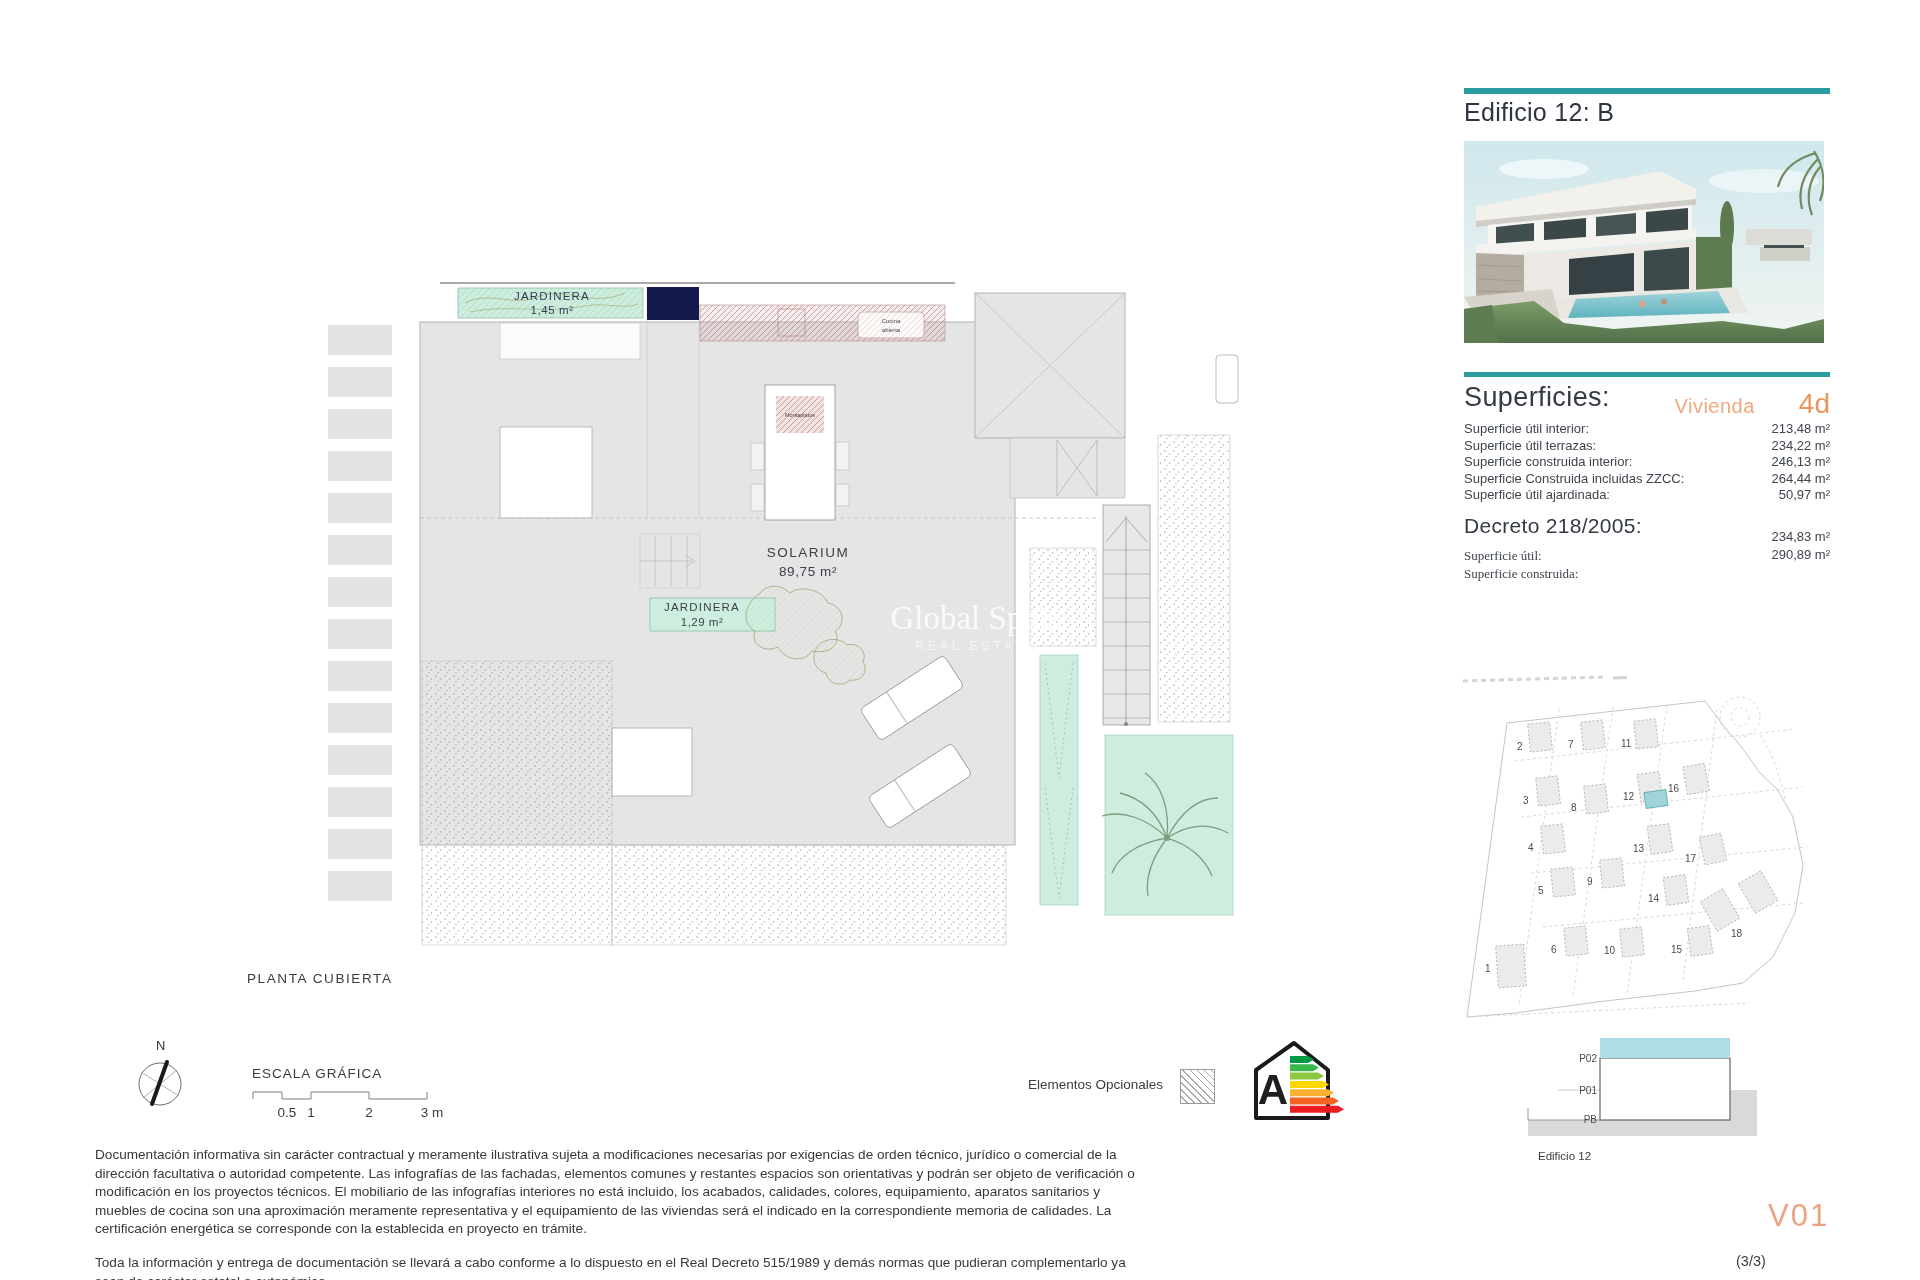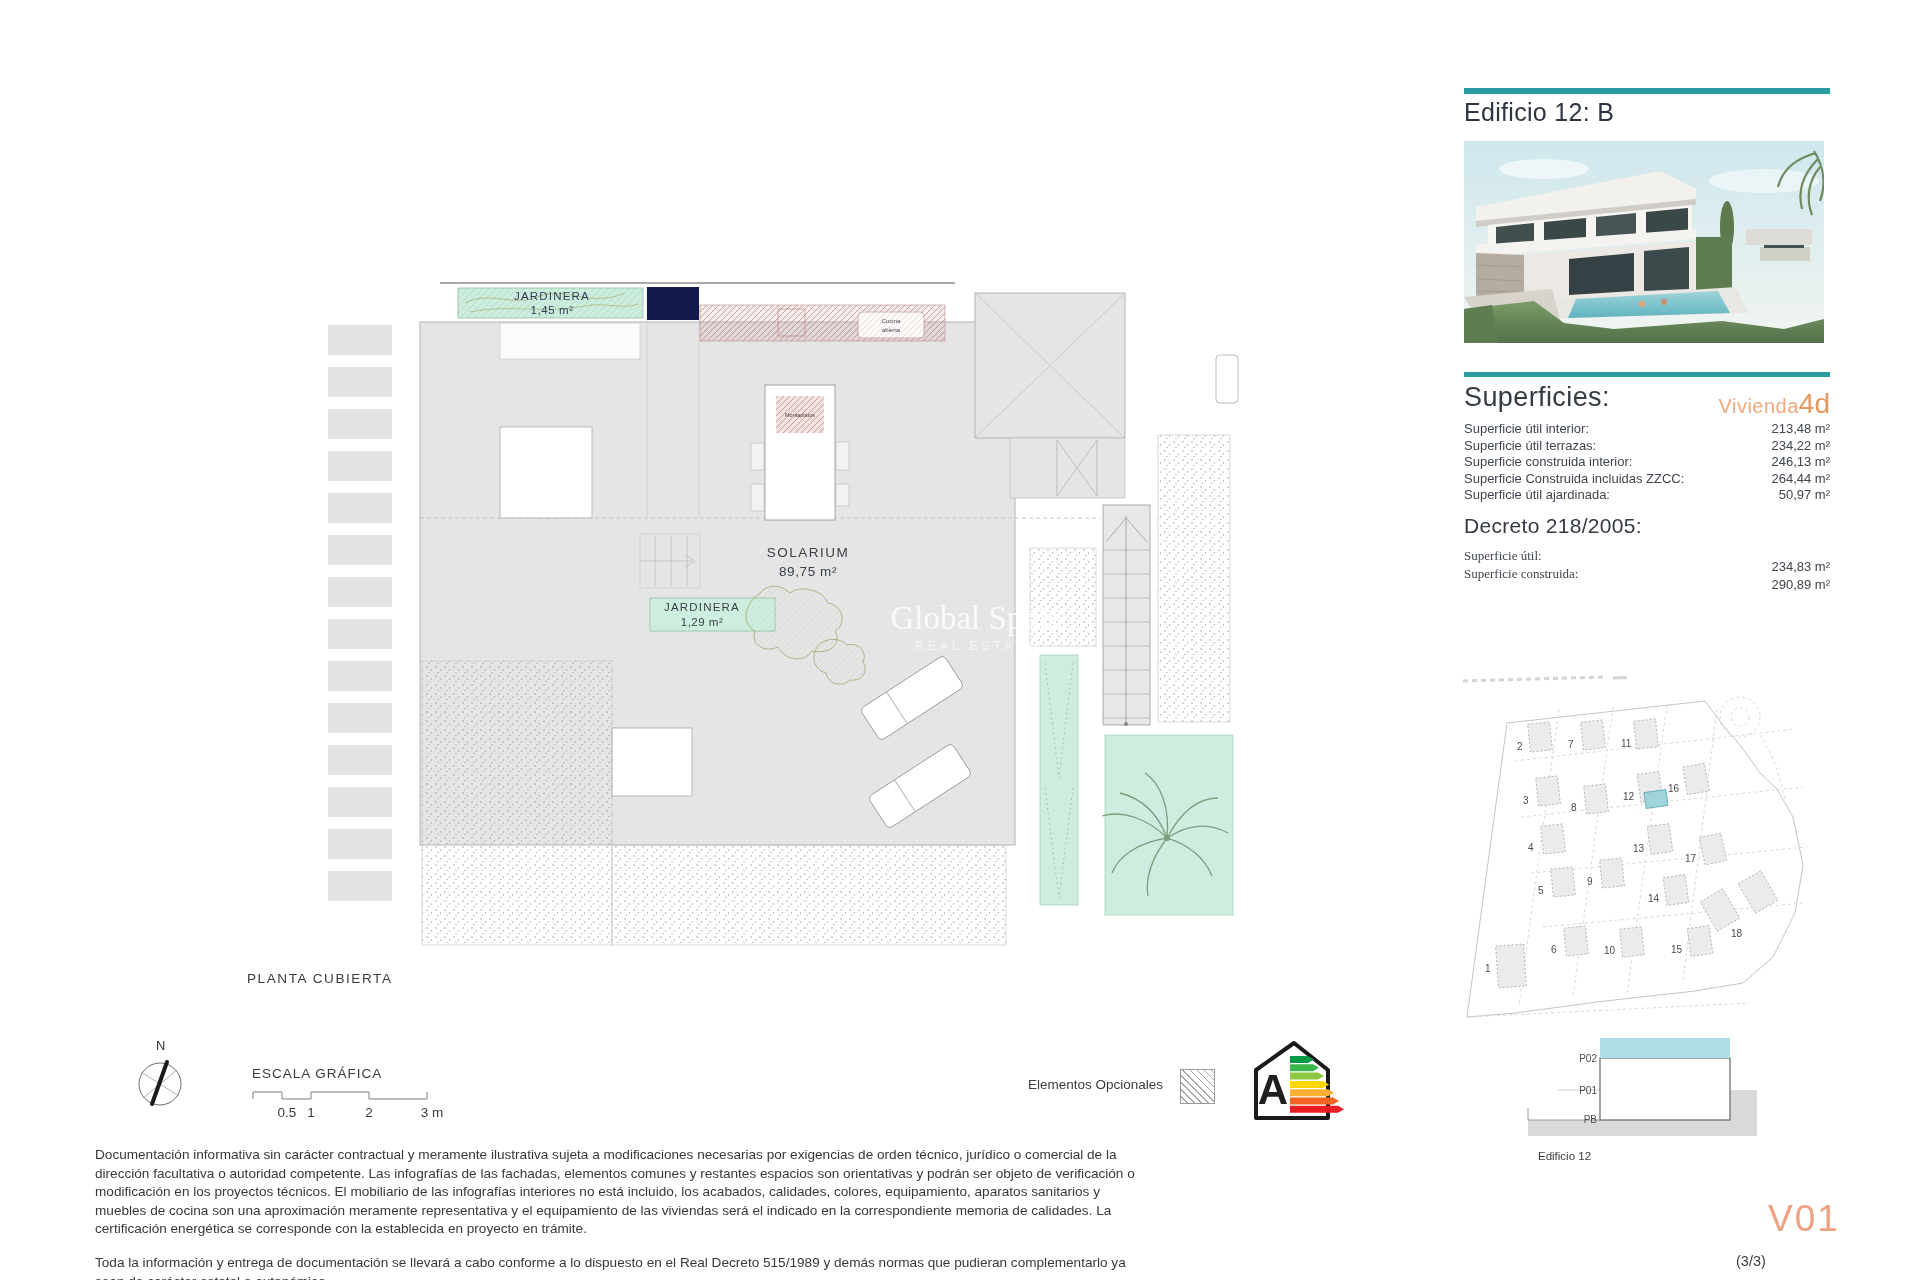--- a/index.html
+++ b/index.html
@@ -5,28 +5,28 @@
   html,body{margin:0;padding:0;background:#ffffff;}
   #canvas{position:relative;width:1920px;height:1280px;background:#ffffff;overflow:hidden;
           font-family:"Liberation Sans", sans-serif;color:#3c3c3c;}
   .abs{position:absolute;}
   
   .teal-bar{position:absolute;left:1464px;width:366px;height:6px;background:#2b9c9f;}
   .bldg-title{position:absolute;left:1464px;top:98px;font-size:25px;font-weight:500;color:#2e3440;letter-spacing:.3px;}
   .sup-head{position:absolute;left:1464px;top:382px;font-size:27px;font-weight:500;color:#343a44;letter-spacing:.4px;}
   .brand{position:absolute;left:1610px;top:388px;width:220px;text-align:right;white-space:nowrap;}
   .brand .b1{font-size:20px;color:#efa87f;font-weight:400;letter-spacing:.5px;}
-  .brand .b2{font-size:28px;color:#e8985f;font-weight:500;}
+  .brand .b2{font-size:28px;color:#e8985f;font-weight:500;margin-left:44px;}
   .sup-rows{position:absolute;left:1464px;top:421px;width:366px;font-size:13px;line-height:16.6px;color:#3f454e;}
   .srow{display:flex;justify-content:space-between;gap:28px;}
   .srow .v{text-align:left;}
   .dec-head{position:absolute;left:1464px;top:514px;font-size:21px;font-weight:500;color:#343a44;letter-spacing:.3px;}
   .dec-labels{position:absolute;left:1464px;top:547px;font-size:13px;line-height:17.5px;color:#3f454e;font-family:Liberation Serif, serif;}
-  .dec-values{position:absolute;left:1640px;top:558px;width:190px;text-align:right;font-size:13px;line-height:17.5px;color:#3f454e;}
-  .version{position:absolute;left:1768px;top:1198px;font-size:37px;color:#eda382;letter-spacing:2px;font-weight:400;}
+  .dec-values{position:absolute;left:1640px;top:528px;width:190px;text-align:right;font-size:13px;line-height:17.5px;color:#3f454e;}
+  .version{position:absolute;left:1768px;top:1198px;font-size:31px;color:#eda382;letter-spacing:2px;font-weight:400;}
   .pagenum{position:absolute;left:1736px;top:1253px;font-size:14.5px;color:#3c3c3c;}
   
   .plan-title{position:absolute;left:247px;top:971px;font-size:13.5px;letter-spacing:1.6px;color:#3b3b3b;}
   .watermark{position:absolute;left:862px;top:600px;width:230px;text-align:center;pointer-events:none;}
   .watermark .w1{font-family:"Liberation Serif", serif;font-size:33px;color:rgba(255,255,255,.8);}
   .watermark .w2{font-size:12px;letter-spacing:4px;color:rgba(255,255,255,.65);margin-top:2px;}
   
   .opt-label{position:absolute;left:1013px;top:1077px;width:150px;text-align:right;font-size:13.5px;color:#3c3c3c;}
   .opt-swatch{position:absolute;left:1180px;top:1069px;width:33px;height:33px;border:1px solid #9b9b9b;
     background:repeating-linear-gradient(45deg,#ffffff 0px,#ffffff 4px,#a8a8a8 4px,#a8a8a8 5px);}

